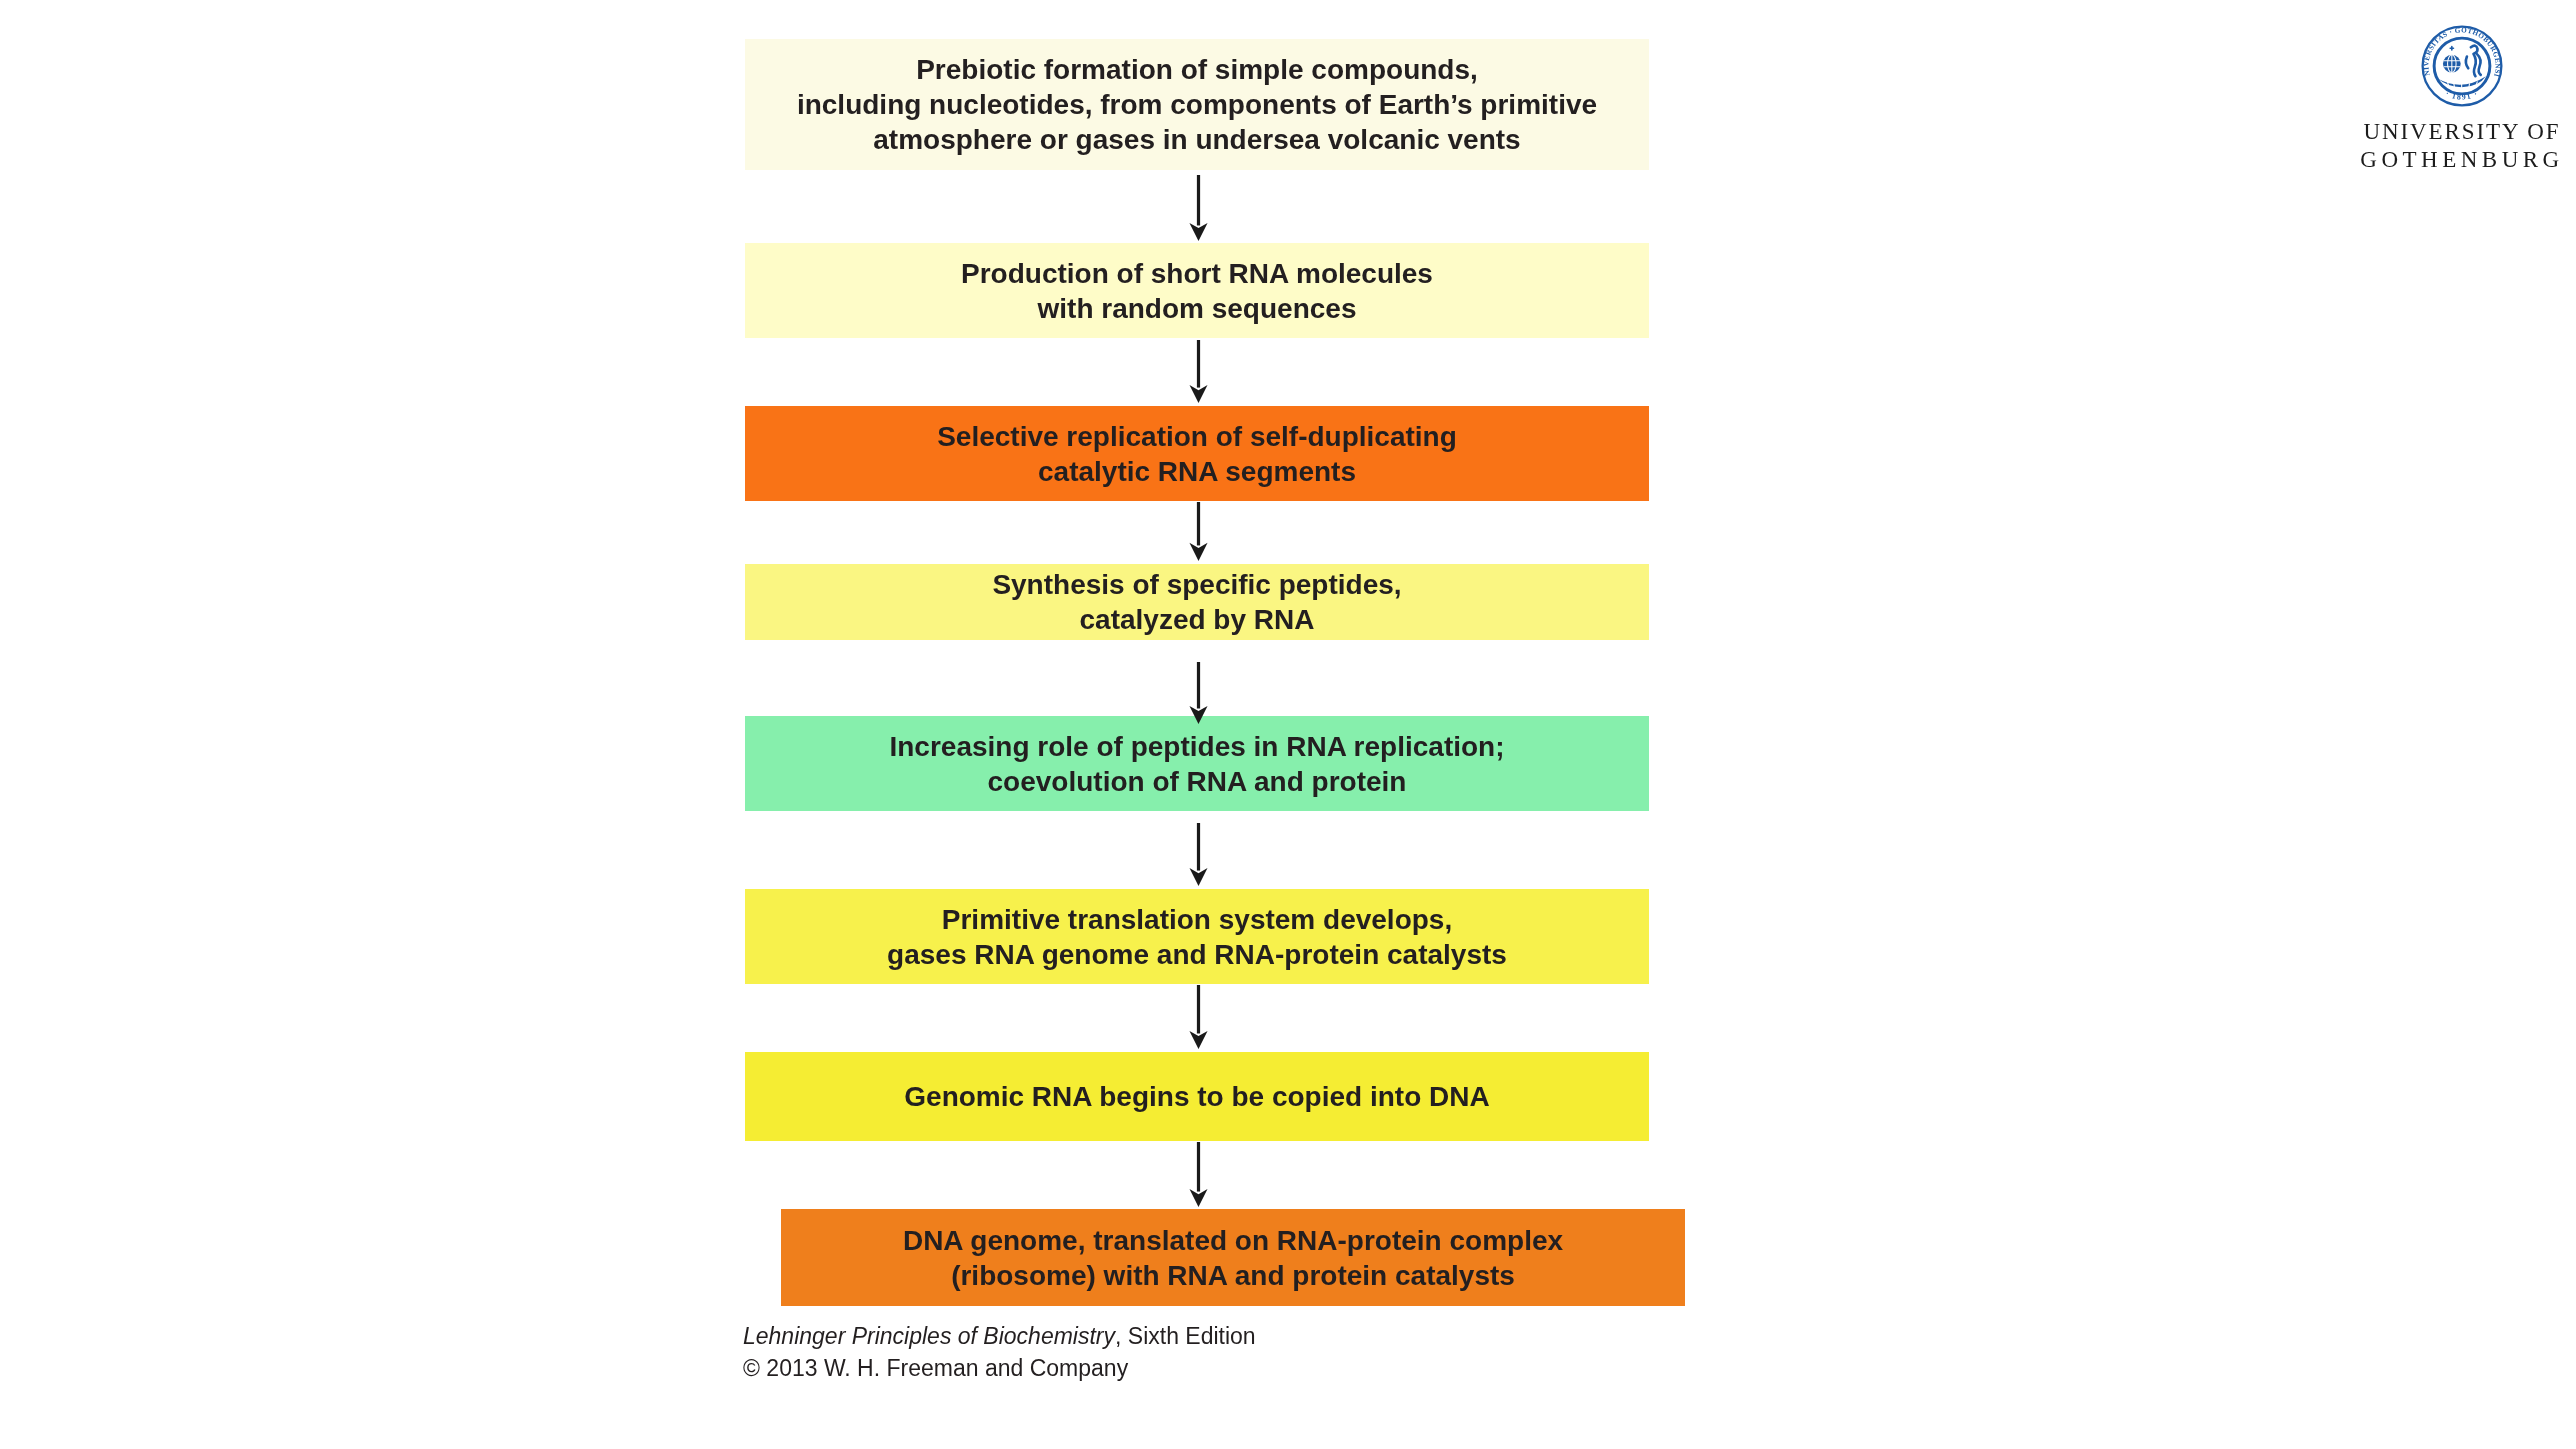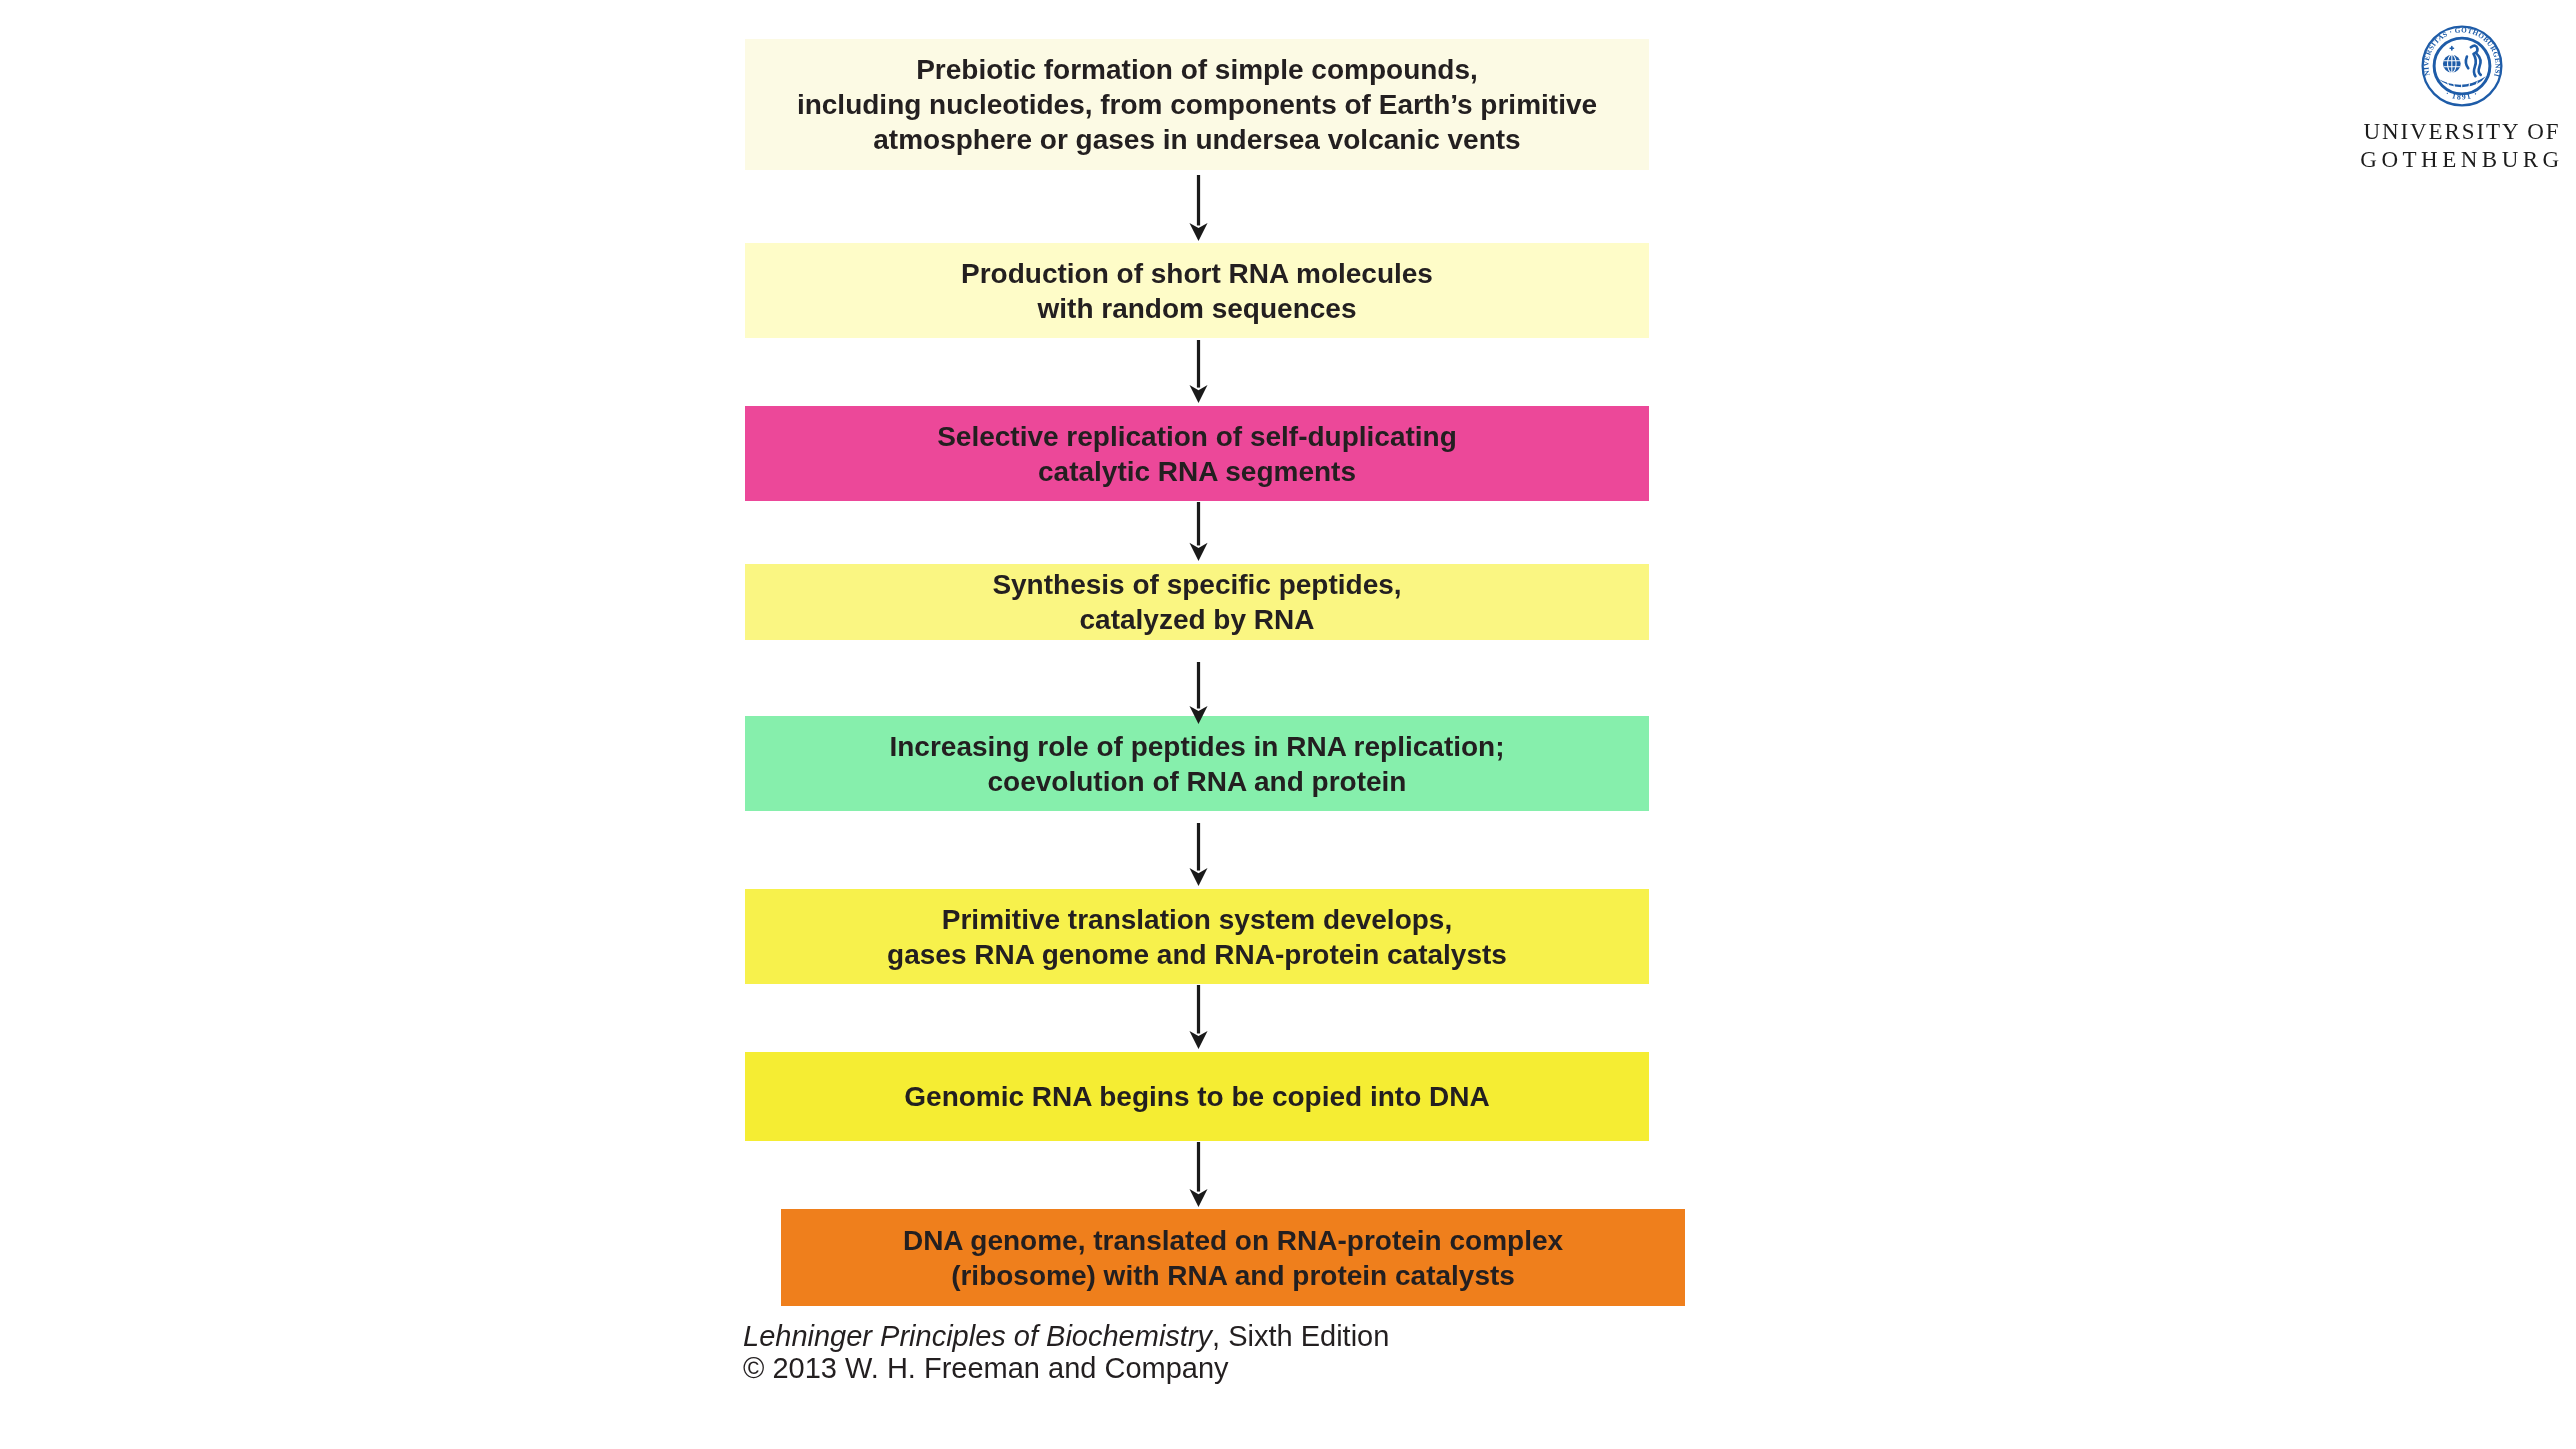--- a/index.html
+++ b/index.html
@@ -34,21 +34,21 @@
   .arrow line{stroke:currentColor;stroke-width:5;}
   .arrow path{fill:currentColor;}
   
   .caption{
     position:absolute;
     left:743px;
     top:1320px;
     width:773px;
   }
   .cap-line{
-    font-size:29px;
+    font-size:23px;
     line-height:32px;
     white-space:nowrap;
   }
   .cap-bold{font-weight:bold;font-size:22.5px;}
   .cap-italic{font-style:italic;}
   
   .logo{
     position:absolute;
     left:2338px;
     top:24.5px;
@@ -88,21 +88,21 @@
 
 <div id="stage">
 
   <section style="position: absolute; inset: 0px; color: rgb(35, 31, 32);">
 
     <div class="step" style="top: 39px; height: 131px; background: rgb(252, 250, 228);">Prebiotic formation of simple compounds,
 including nucleotides, from components of Earth’s primitive
 atmosphere or gases in undersea volcanic vents</div>
     <div class="step" style="top: 243px; height: 95px; background: rgb(254, 252, 200);">Production of short RNA molecules
 with random sequences</div>
-    <div class="step" style="top: 406px; height: 95px; background: #ec4899;">Selective replication of self-duplicating
+    <div class="step" style="top: 406px; height: 95px; background: #f97316;">Selective replication of self-duplicating
 catalytic RNA segments</div>
     <div class="step" style="top: 564px; height: 76px; background: rgb(250, 246, 130);">Synthesis of specific peptides,
 catalyzed by RNA</div>
     <div class="step" style="top: 716px; height: 95px; background: #86efac;">Increasing role of peptides in RNA replication;
 coevolution of RNA and protein</div>
     <div class="step" style="top: 889px; height: 95px; background: rgb(247, 241, 76);">Primitive translation system develops,
 gases RNA genome and RNA-protein catalysts</div>
     <div class="step" style="top: 1052px; height: 89px; background: rgb(245, 237, 51);">Genomic RNA begins to be copied into DNA</div>
     <div class="step" style="top: 1209px; height: 97px; background: rgb(239, 127, 28); margin-left: 36px;">DNA genome, translated on RNA-protein complex
 (ribosome) with RNA and protein catalysts</div>

